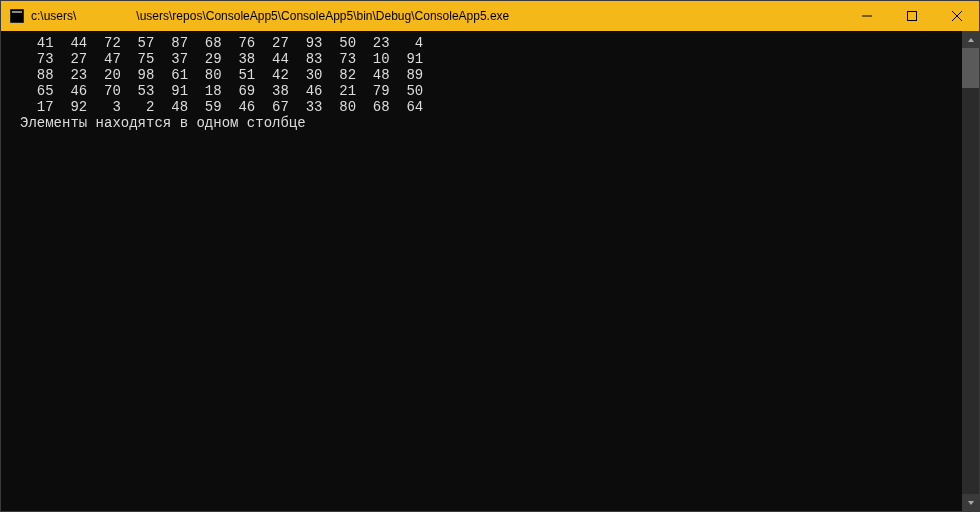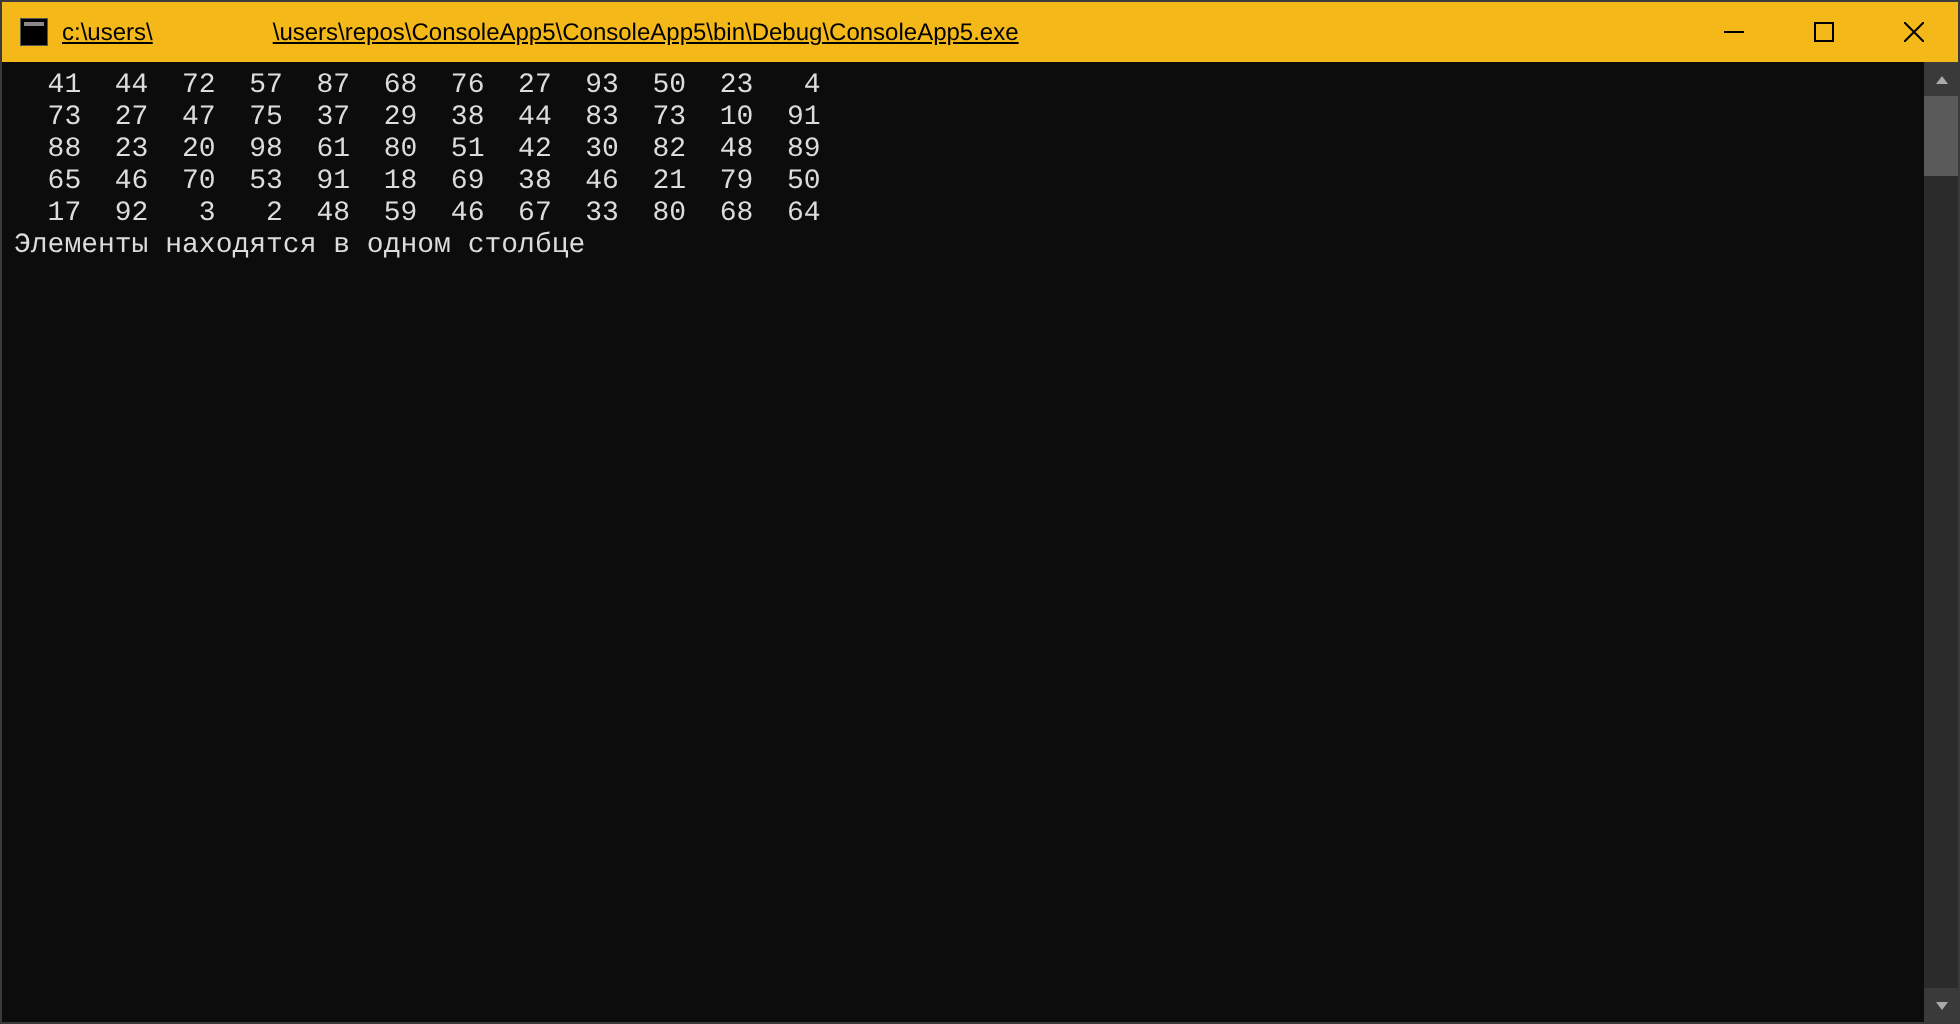--- a/index.html
+++ b/index.html
@@ -31,21 +31,20 @@
     height: 16px;
     margin: 0 6px 0 8px;
     display: flex;
     align-items: center;
     justify-content: center;
   }
   .titlebar-icon svg { display: block; }
   .titlebar-title {
     flex: 0 0 auto;
     white-space: pre;
-    text-decoration: underline;
   }
   .titlebar-spacer { flex: 1; }
   .winbtn {
     width: 45px;
     height: 30px;
     display: flex;
     align-items: center;
     justify-content: center;
     font-family: inherit;
   }
@@ -59,20 +58,21 @@
   .console {
     flex: 1;
     background: #0c0c0c;
     color: #dcdcdc;
     font-family: Consolas, "Courier New", monospace;
     font-size: 14px;
     line-height: 16px;
     padding: 4px 0 0 6px;
     white-space: pre;
     overflow: hidden;
+    margin-left: 13px;
   }
   .scrollbar {
     width: 17px;
     background: #2b2b2b;
     display: flex;
     flex-direction: column;
   }
   .sb-btn {
     height: 17px;
     background: #3a3a3a;

